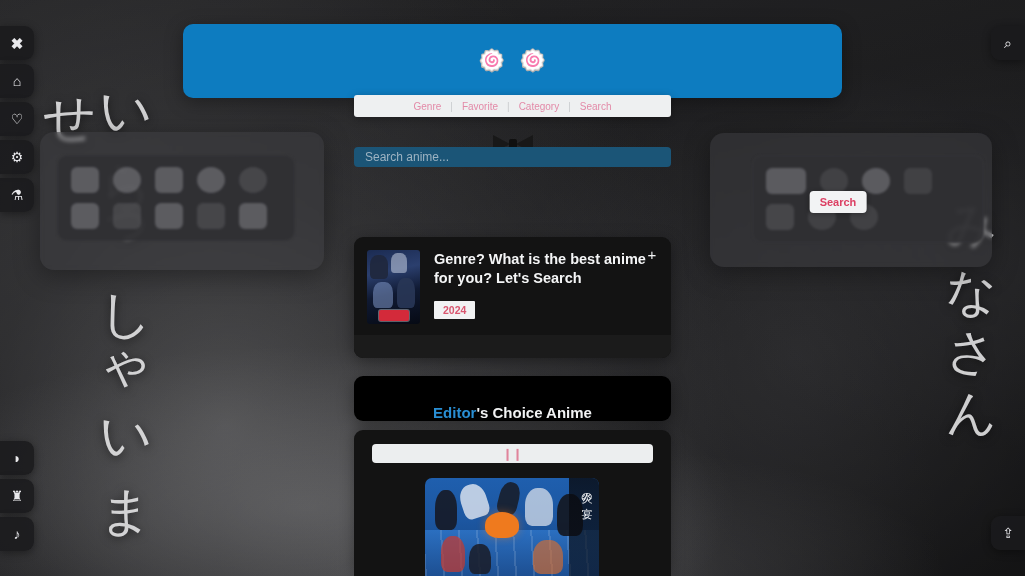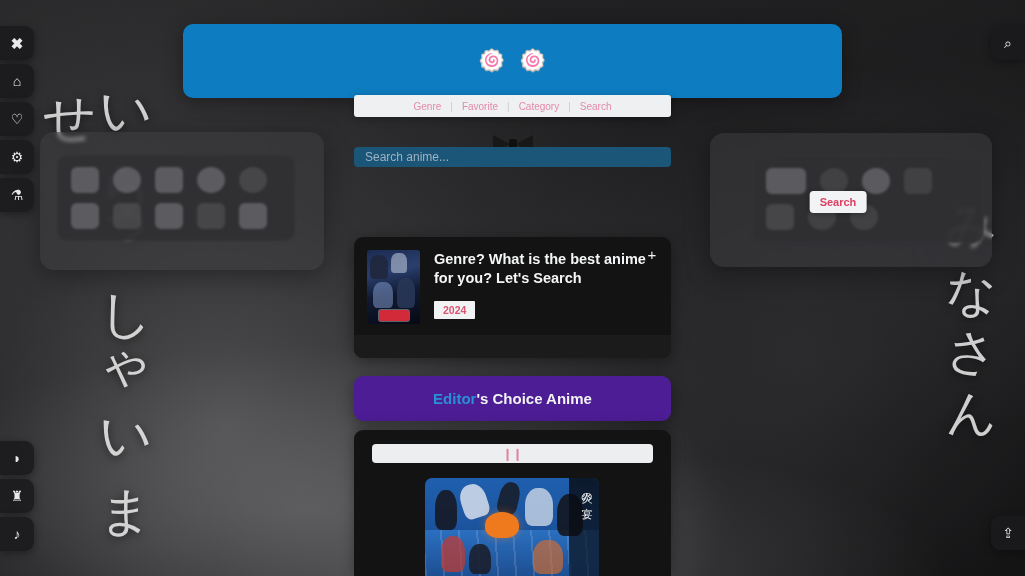--- a/index.html
+++ b/index.html
@@ -293,24 +293,24 @@
     left: 0; bottom: 0;
     width: 100%; height: 23px;
     background: #1b1b1b;
   }
 
   
   .editors-card {
     position: absolute;
     left: 0; top: 376px;
     width: 317px; height: 45px;
-    background: #4c1d95;
+    background: #000000;
     border-radius: 9px;
     display: flex;
-    align-items: center;
+    align-items: flex-end;
     justify-content: center;
     box-shadow: 0 4px 16px rgba(0,0,0,0.38);
   }
   .editors-text { font-size: 15px; font-weight: bold; color: #f2f3f4; }
   .editors-text .accent { color: #2a8fd4; }
 
   
   .carousel-card {
     position: absolute;
     left: 0; top: 430px;

